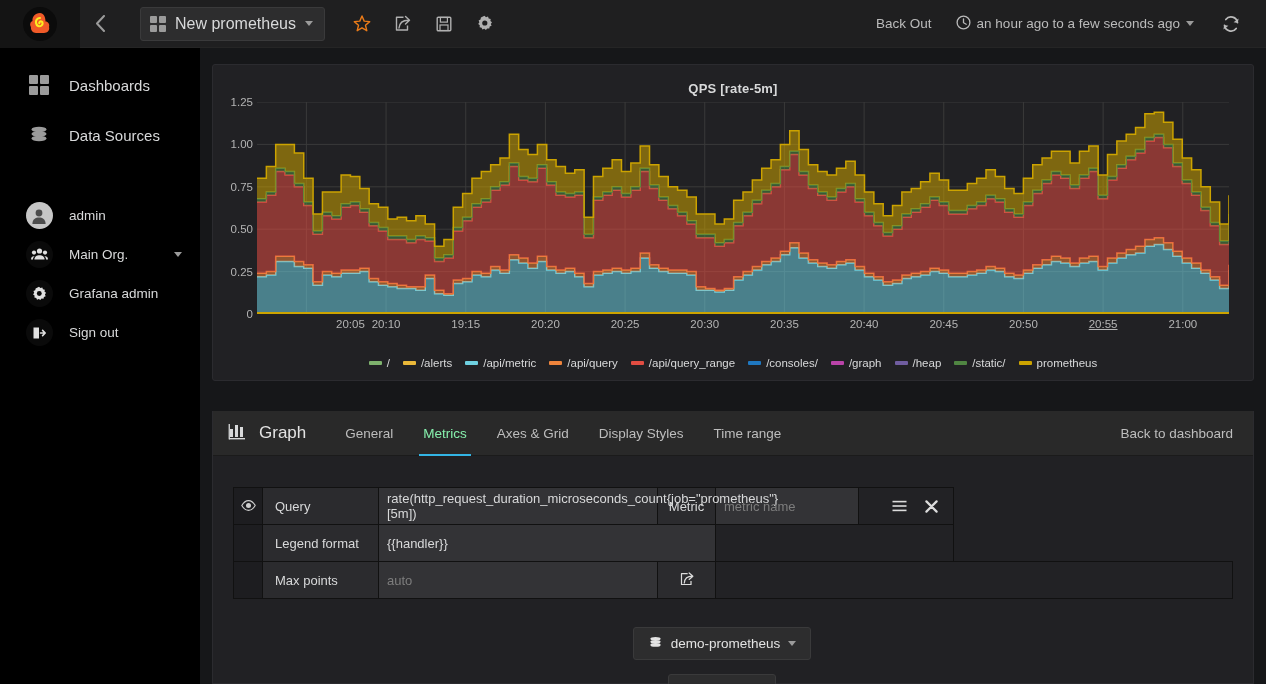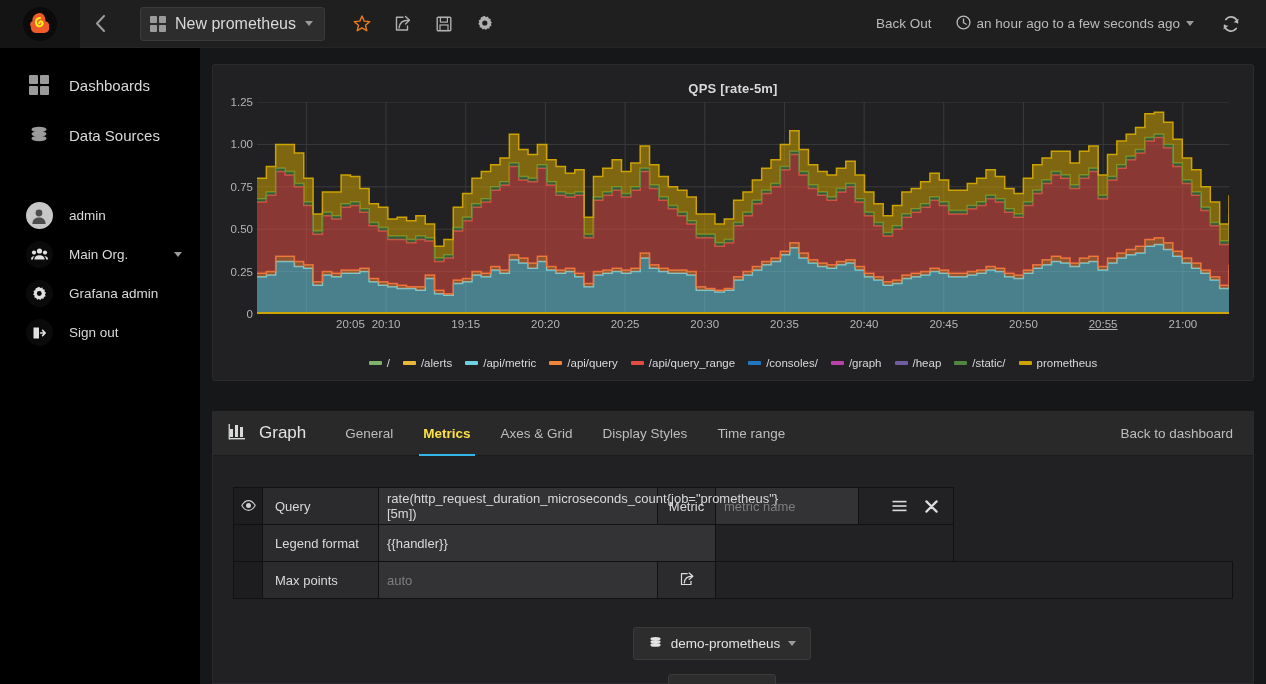--- a/index.html
+++ b/index.html
@@ -94,21 +94,21 @@
   .editor-tabs {
     height: 45px; display: flex; align-items: center;
     background: #292929; border-bottom: 1px solid #1b1b1b; padding-left: 15px;
   }
   .tab-brand { display: flex; align-items: center; gap: 11px; margin-right: 24px; }
   .tab-brand-text { font-size: 17px; color: #e3e3e3; }
   .tab {
     font-size: 13.5px; color: #bdbdbd; padding: 0 15px; height: 45px;
     display: flex; align-items: center; cursor: pointer; position: relative;
   }
-  .tab.active { color: #fde047; font-weight: bold; }
+  .tab.active { color: #86efac; }
   .tab.active::after {
     content: ''; position: absolute; left: 11px; right: 11px; bottom: 0; height: 2px; background: #33b5e5;
   }
   .back-link { margin-left: auto; margin-right: 20px; font-size: 13.5px; color: #bdbdbd; cursor: pointer; }
 
   .editor-body { padding: 31px 20px 0 20px; }
   .qtable { width: 100%; border-collapse: collapse; table-layout: fixed; }
   .qtable td { border: 1px solid #111; height: 37px; font-size: 13px; color: #d8d9da; }
   .c-eye { width: 29px; background: #1d1d20; text-align: center; }
   .c-label { width: 116px; background: #2b2b2e; padding-left: 12px; }

